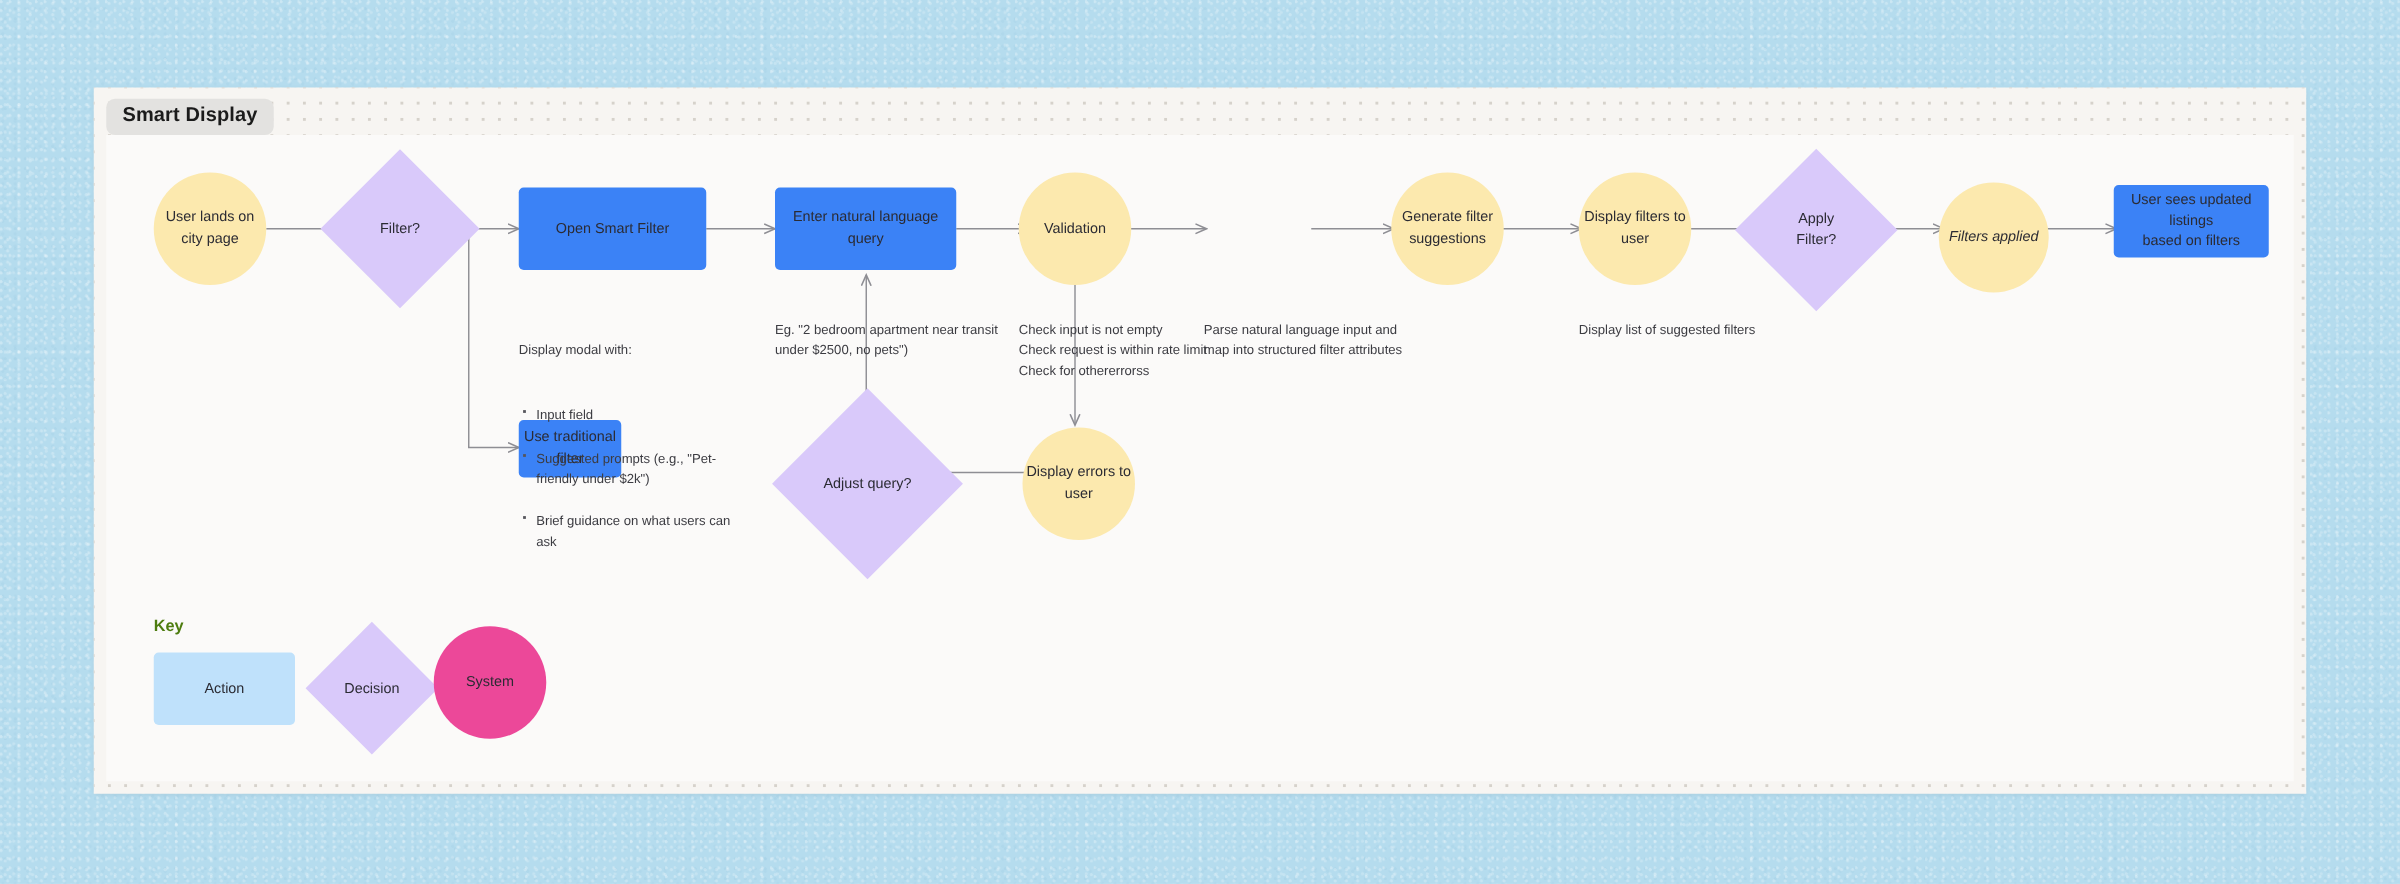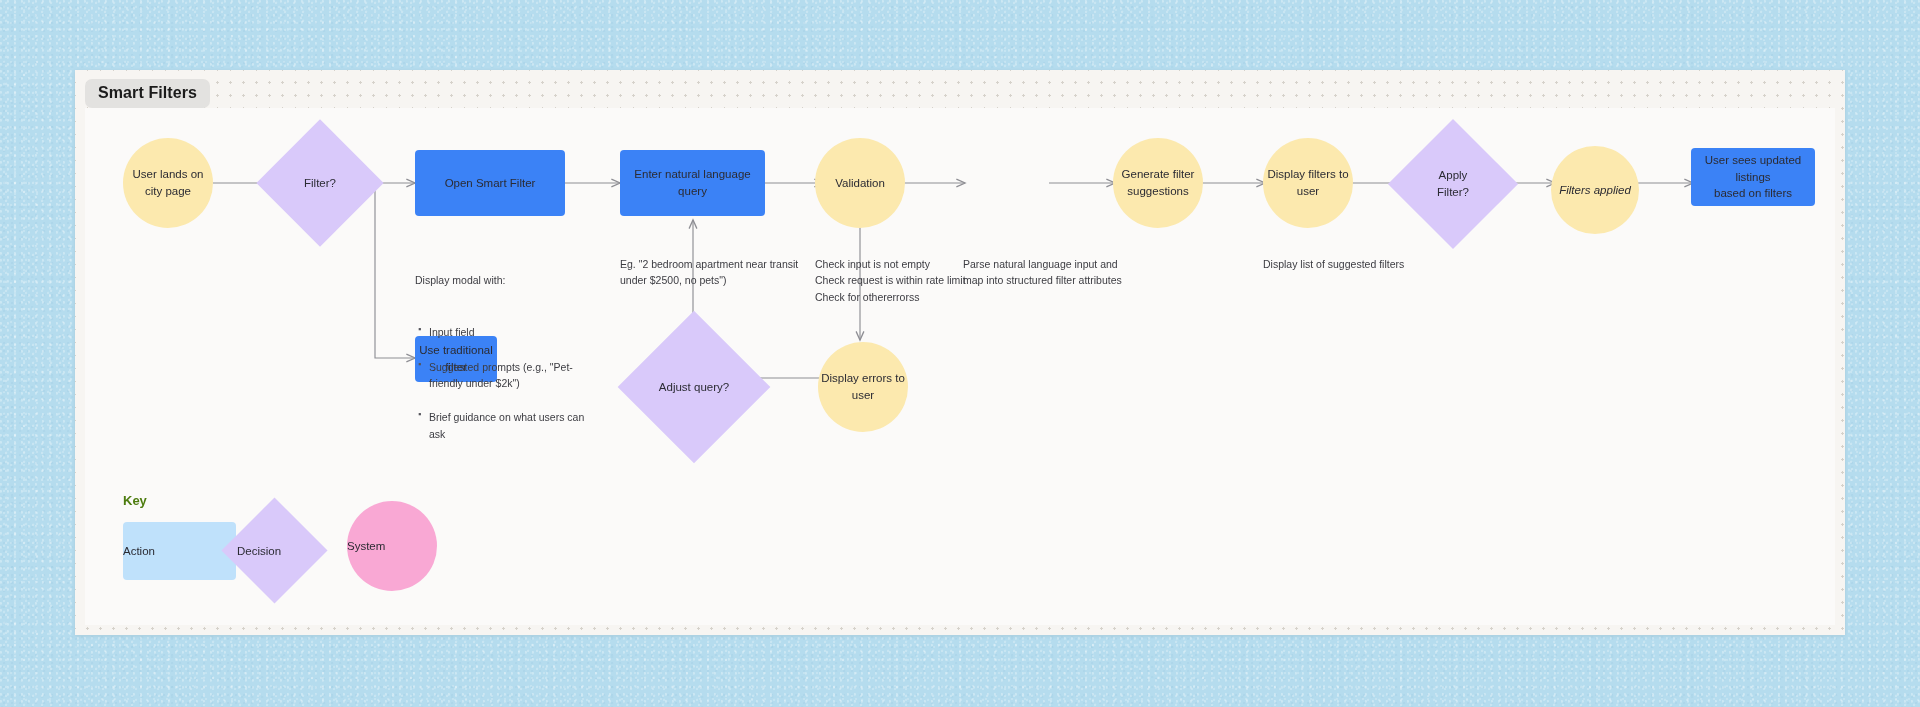--- a/index.html
+++ b/index.html
@@ -143,35 +143,35 @@
     left: 38px;
     top: 385px;
     font-size: 13px;
     font-weight: bold;
     color: #4d7c0f;
   }
   .key-item {
     position: absolute;
     display: flex;
     align-items: center;
-    justify-content: flex-start;
+    justify-content: center;
     font-size: 11.5px;
     color: #2b2b33;
     text-align: center;
     box-sizing: border-box;
   }
 </style>
 </head>
 <body>
 
 <div class="bg-texture"></div>
 
 <div class="frame">
 
-  <div class="title-pill">Smart Filters</div>
+  <div class="title-pill">Smart Display</div>
 
   <div class="canvas">
 
     <svg class="wires" viewBox="0 0 1750 517">
       <defs>
         <marker id="ah" markerWidth="9" markerHeight="9" refX="7.5" refY="4" orient="auto">
           <path d="M0,0.6 L7.6,4 L0,7.4" fill="none" stroke="#8e8e94" stroke-width="1.1"></path>
         </marker>
       </defs>
       <g stroke="#8e8e94" stroke-width="1.15" fill="none" marker-end="url(#ah)">
@@ -289,23 +289,23 @@
 map into structured filter attributes</div>
 
     <div class="note" style="left:1178px; top:148px; width:220px;">Display list of suggested filters</div>
 
     <div class="key-title">Key</div>
 
     <div class="key-item" style="left:38px; top:414px; width:113px; height:58px; background:#bfe1fb; border-radius:4px;">
       <span>Action</span>
     </div>
 
-    <div class="key-item" style="left:152px; top:405px; width:75px; height:75px;">
+    <div class="key-item" style="left:175px; top:405px; width:75px; height:75px;">
       <span style="position:absolute; inset:0; background:#d9c9fa; transform:rotate(45deg);"></span>
       <span style="position:relative; z-index:2;">Decision</span>
     </div>
 
-    <div class="key-item" style="left:262px; top:393px; width:90px; height:90px; background:#f9a8d4; border-radius:50%;">
+    <div class="key-item" style="left:262px; top:393px; width:90px; height:90px; background:#ec4899; border-radius:50%;">
       <span>System</span>
     </div>
 
   </div>
 </div>
 
 </body></html>

